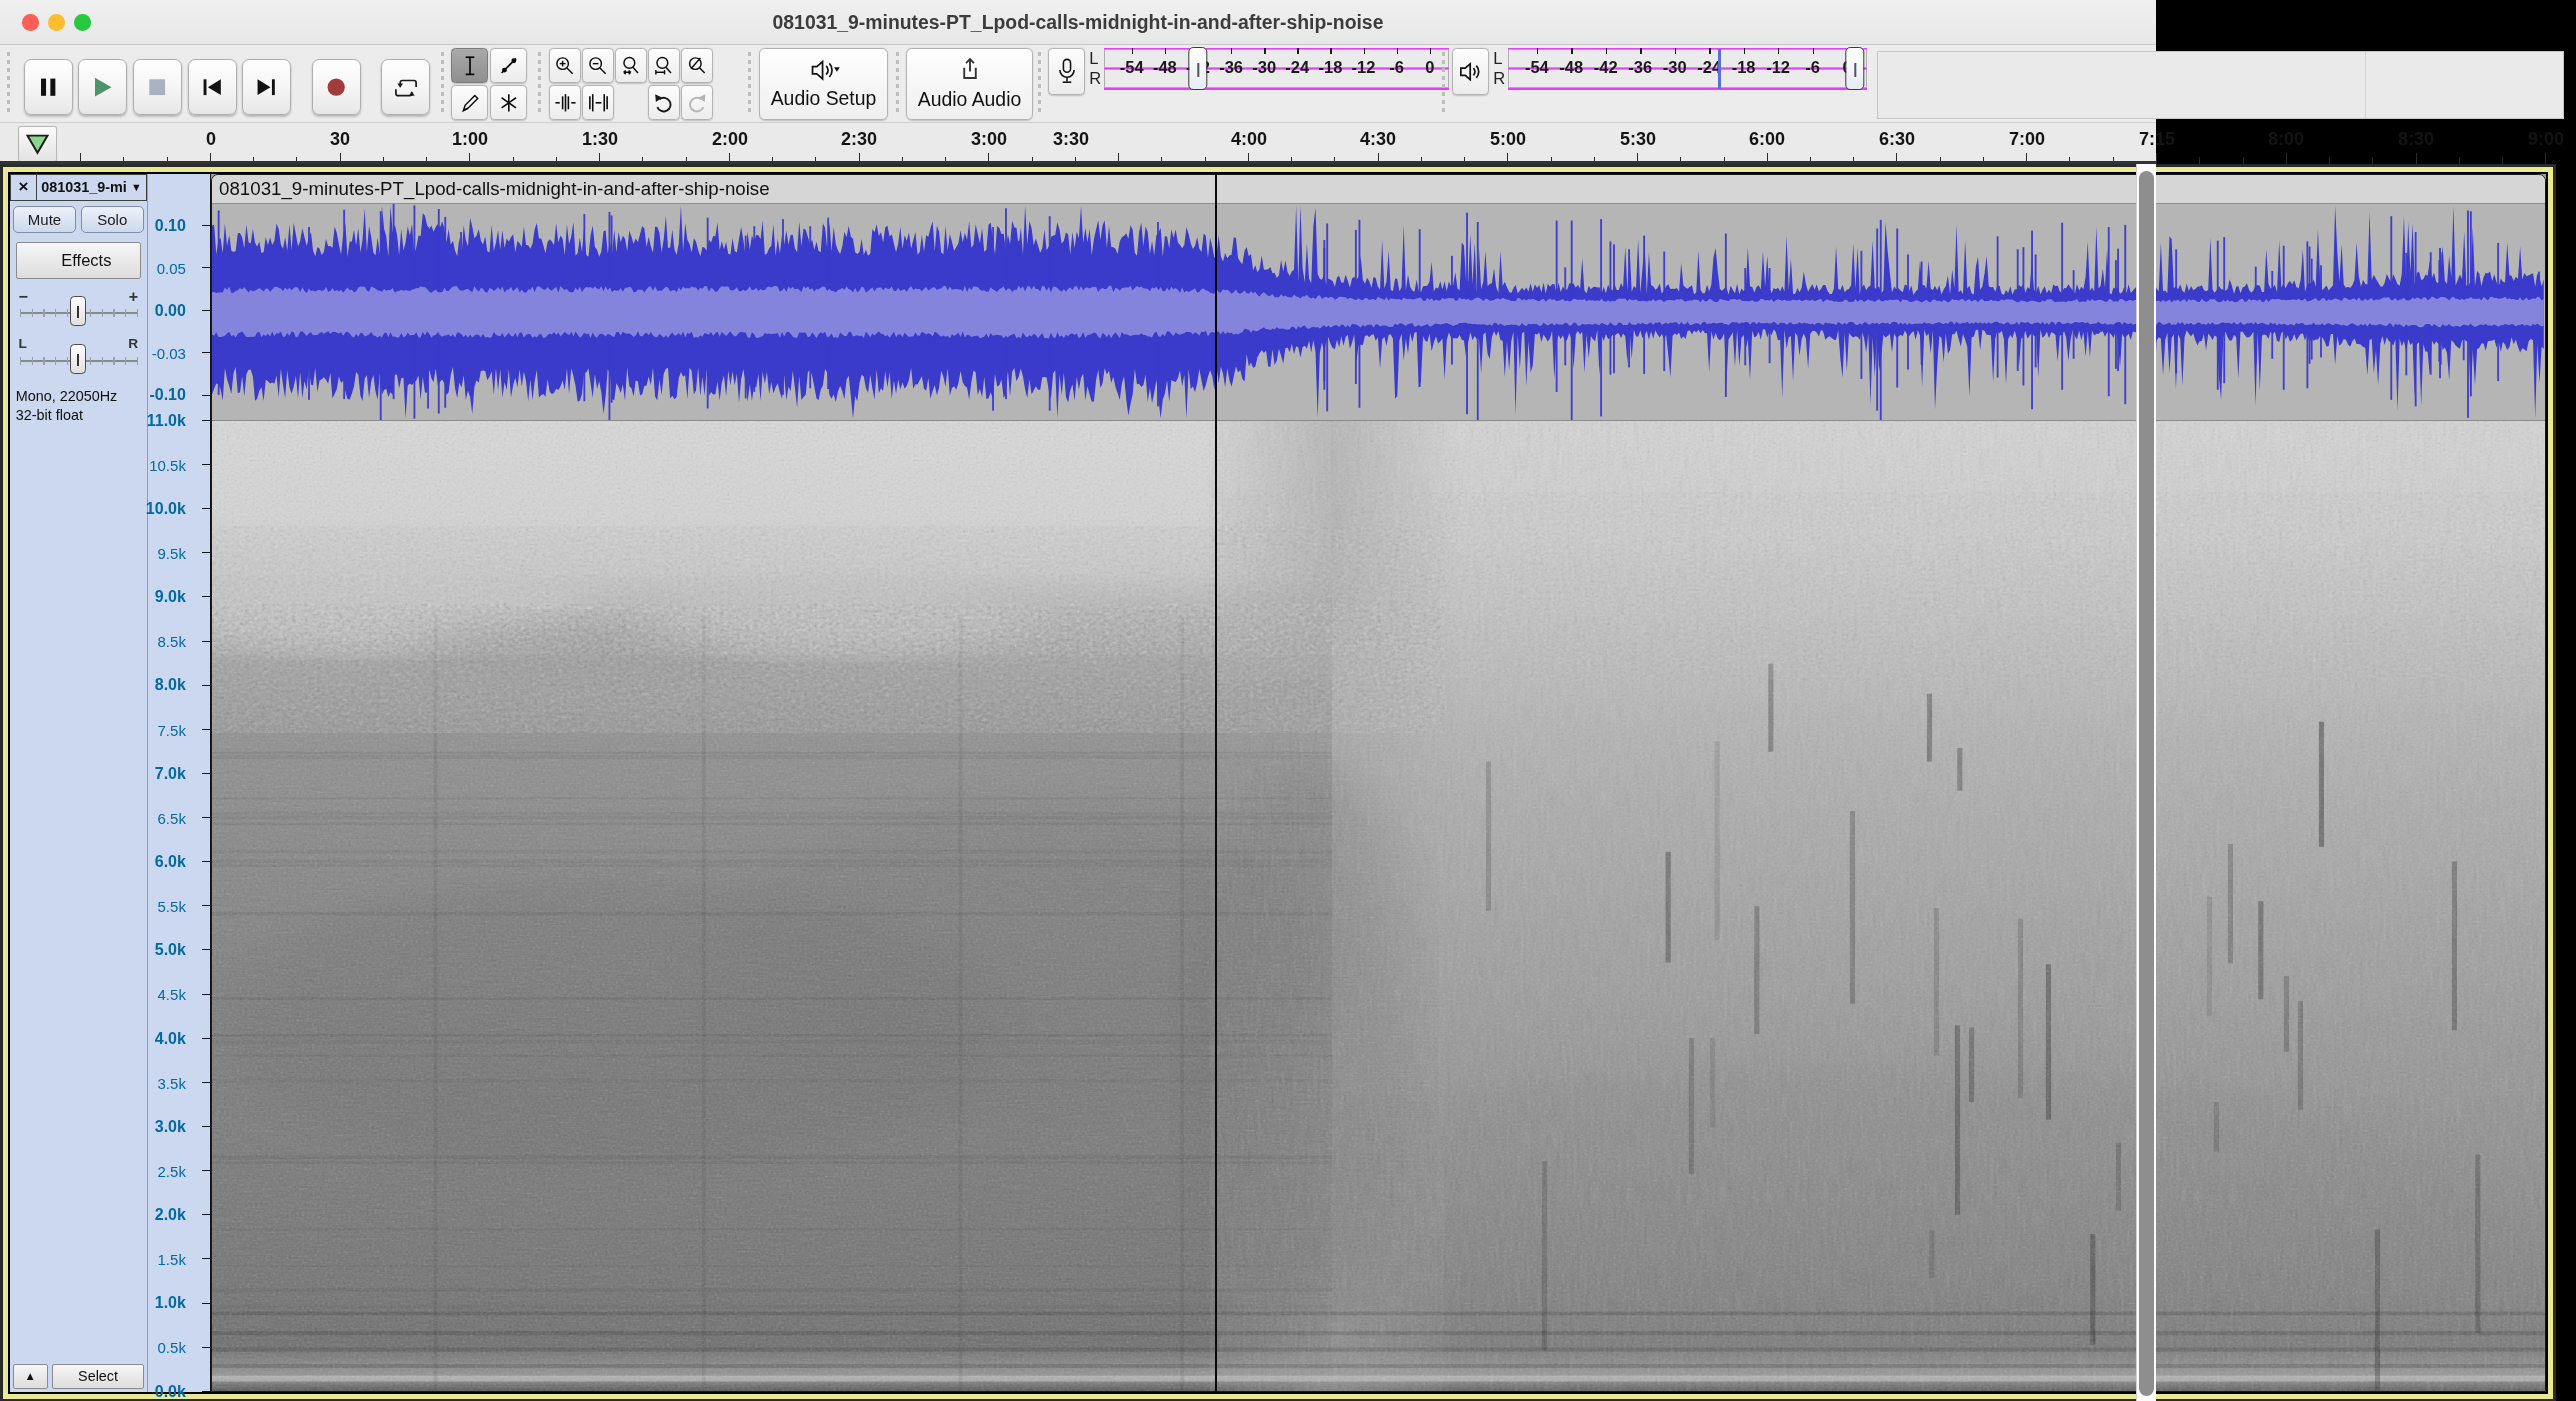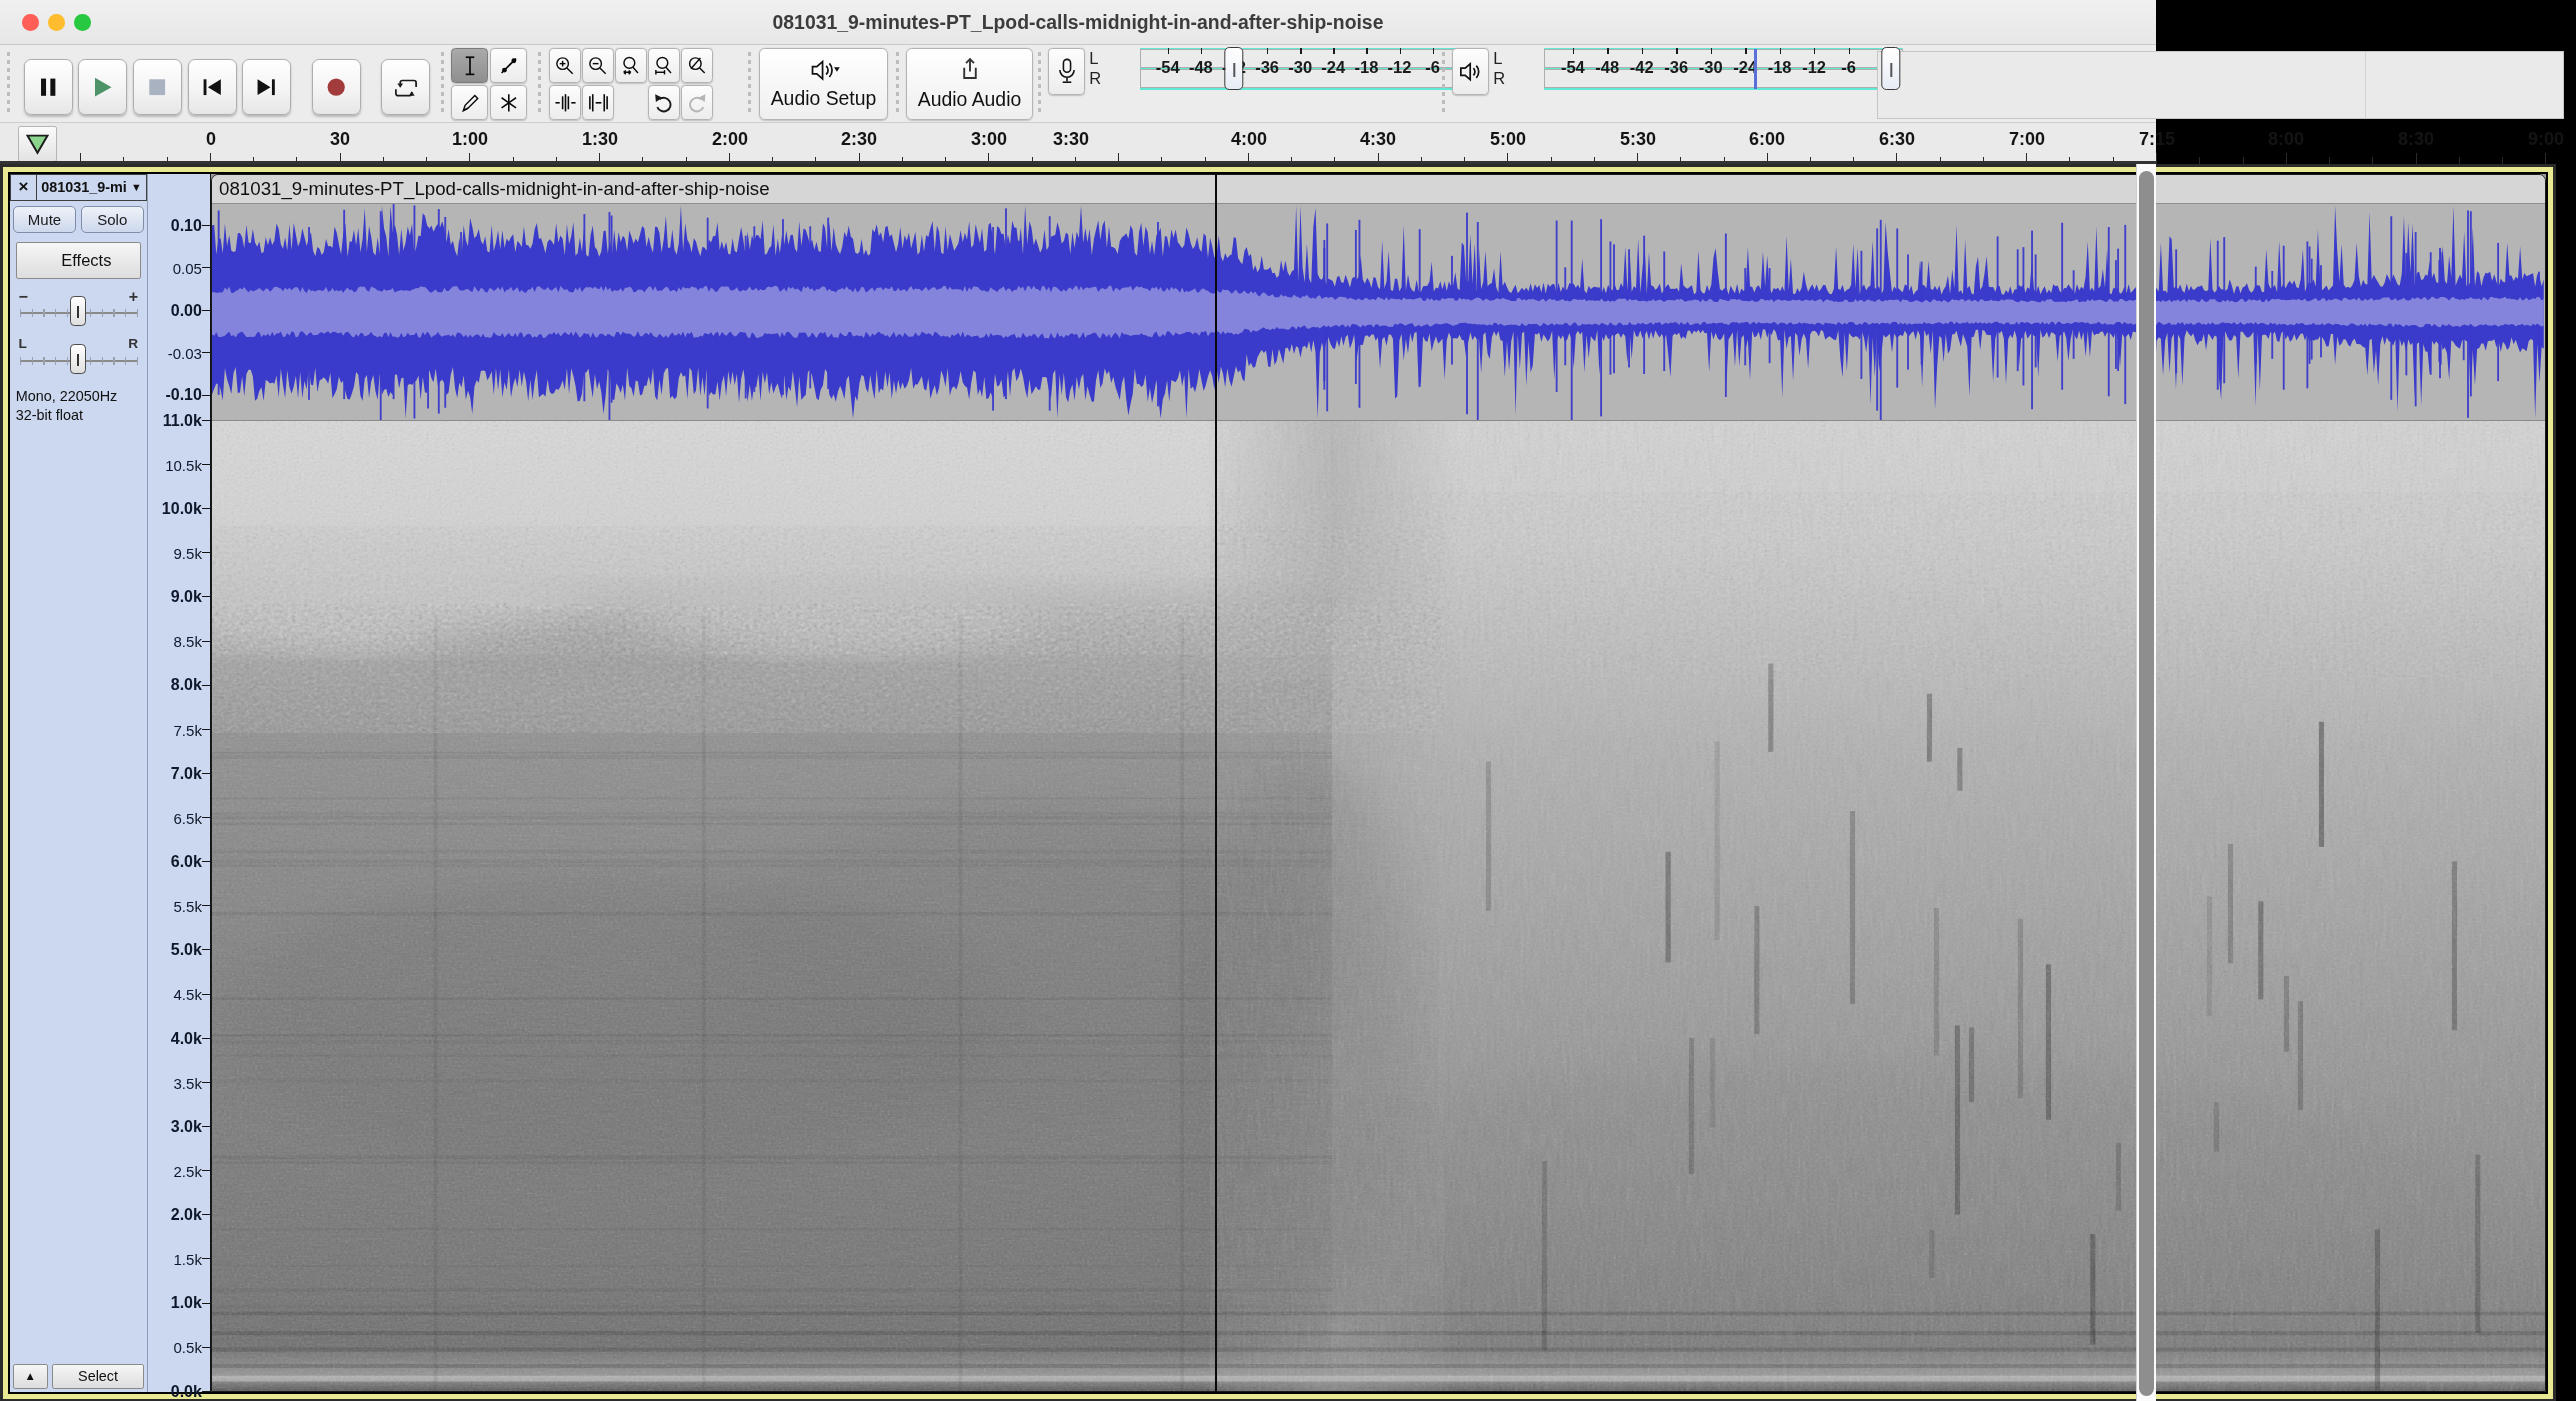--- a/index.html
+++ b/index.html
@@ -27,21 +27,21 @@
           box-shadow:0 0.7px 1.4px rgba(0,0,0,.18); display:flex; align-items:center; justify-content:center; }
   .sbtn.pressed { background:linear-gradient(180deg,#a9a9a9,#8f8f8f); border-color:#7b7b7b; }
   .bigbtn { position:absolute; top:2.9px; height:72px; border-radius:5.8px; border:1.4px solid #b3b3b3;
             background:linear-gradient(180deg,#ffffff,#efefef);
             box-shadow:0 0.7px 1.4px rgba(0,0,0,.18);
             display:flex; flex-direction:column; align-items:center; justify-content:center; gap:4.3px;
             font-size:19.4px; color:#111; }
   .meterwrap { position:absolute; top:2.9px; display:flex; align-items:flex-start; }
   .micbtn { width:37px; height:47px; margin-right:4.3px; }
   .lr { display:flex; flex-direction:column; font-size:16.5px; color:#222; line-height:20px; margin-right:2.9px; }
-  .mbody { position:relative; height:42px; background:#5eead4;margin-left:36px; }
+  .mbody { position:relative; height:42px; background:#d946ef; }
   .mrow { position:absolute; left:0; right:0; height:18.7px; background:#ebebeb; border:0.7px solid #adadad; }
   .mnum { position:absolute; top:10px; transform:translateX(-50%); font-size:16.5px; font-weight:bold; color:#1a1a1a; }
   .mtick { position:absolute; top:0; width:1.4px; height:6.5px; background:#1a1a1a; }
   .mthumb { position:absolute; top:-0.7px; width:19.4px; height:43px; transform:translateX(-50%);
             border:1.4px solid #3a3a3a; border-radius:5px;
             background:linear-gradient(180deg,#ffffff,#e7ecf5); z-index:4; }
   .mthumb:after { content:""; position:absolute; left:50%; top:14.4px; width:2.2px; height:14.4px;
                   margin-left:-0.7px; background:#555; }
   .mpeak { position:absolute; top:1.4px; bottom:1.4px; width:2.9px; background:#5a6fd8; z-index:3; }
   #empty-tray { position:absolute; left:1877px; top:5.8px; width:687px; height:68px;
@@ -90,21 +90,21 @@
             background:linear-gradient(180deg,#ffffff,#dfdfdf); }
   .sthumb:after { content:""; position:absolute; left:50%; top:8.6px; width:2.2px; height:11.5px;
                   margin-left:-1.1px; background:#333; }
   #panel-info { position:absolute; left:5.8px; top:213px; font-size:14.4px; color:#101010; line-height:19.4px; }
   #panel-bottom { position:absolute; left:2.9px; right:2.9px; bottom:3.6px; height:24.4px; display:flex; gap:4.3px; }
   #collapse-btn { width:35px; font-size:11.5px; }
   #select-btn { flex:1; font-size:14.4px; }
 
   
   #vruler { position:relative; width:63px; height:100%; background:#ccd8ef; border-right:1.4px solid #141414; }
-  .vlabel { position:absolute; right:8px; transform:translateY(-50%); font-size:15px; color:#0f172a; white-space:nowrap; }
+  .vlabel { position:absolute; right:24px; transform:translateY(-50%); font-size:15px; color:#0369a1; white-space:nowrap; }
   .vlabel.b { font-weight:bold; font-size:16px; }
   .vtick { position:absolute; right:0; width:8px; height:1.4px; background:#141414; }
 
   
   #content { position:relative; flex:1; height:100%; background:#9a9a9a; }
   #clip { position:absolute; inset:0; border:1.4px solid #1a1a1a; border-radius:7.2px 7.2px 0 0; overflow:hidden;
           display:flex; flex-direction:column; }
   #clip-title { height:29px; background:#d6d6d6; border-bottom:0.7px solid #8f8f8f;
                 font-size:18.7px; color:#101010; line-height:27px; padding-left:7.2px;
                 white-space:nowrap; overflow:hidden; }

